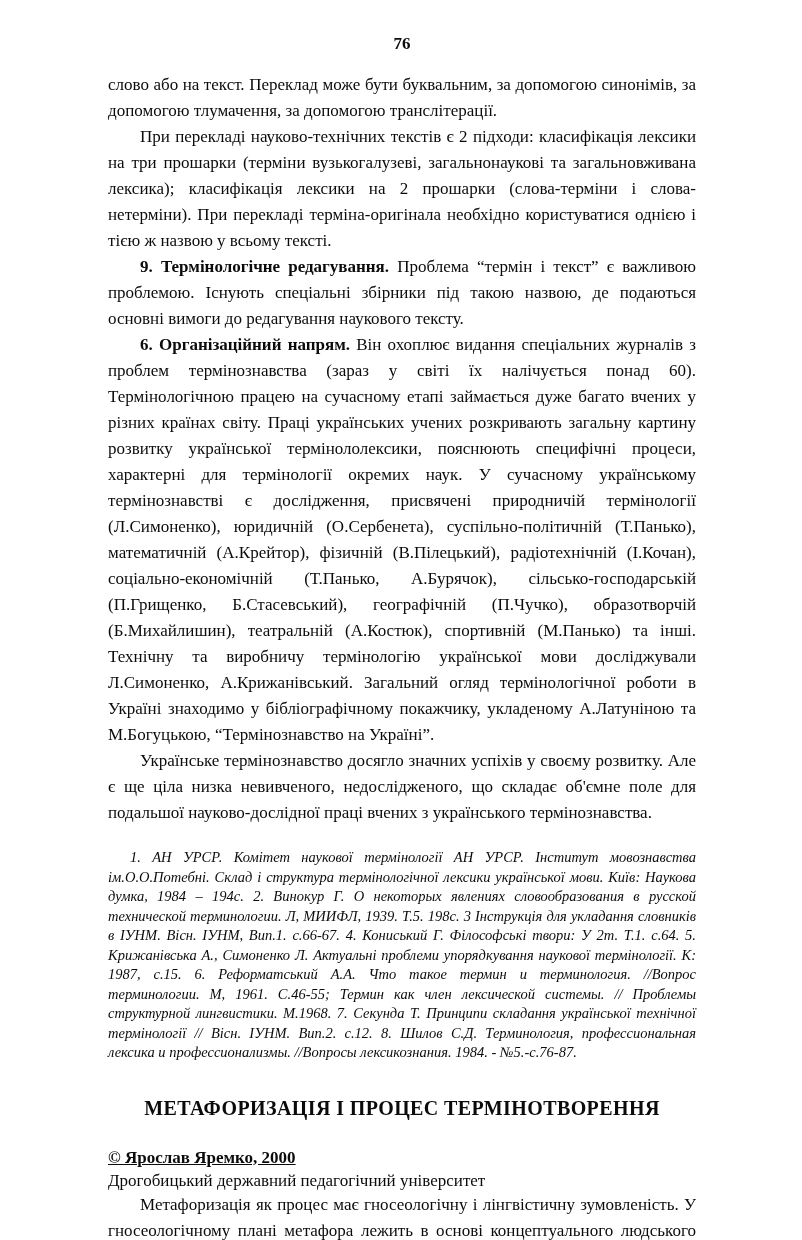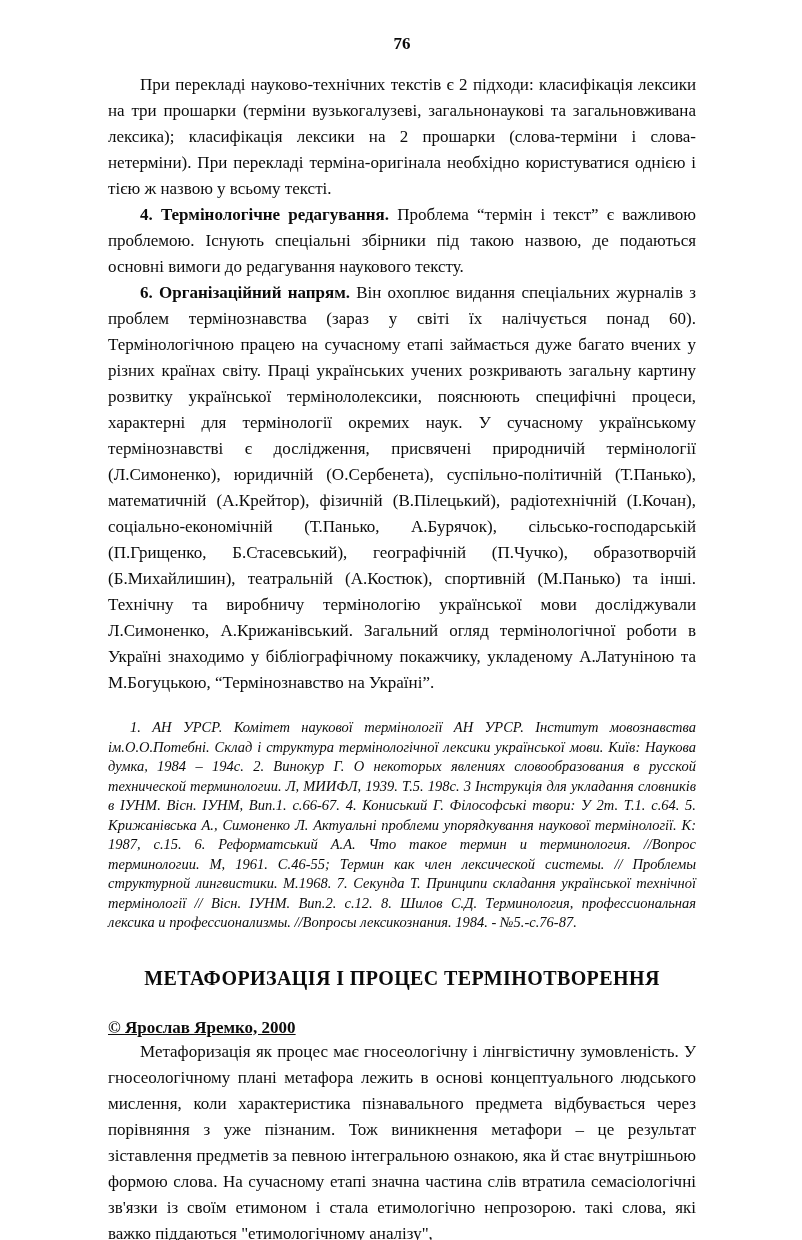--- a/index.html
+++ b/index.html
@@ -72,33 +72,36 @@
 </style>
 </head>
 <body>
 
 <div class="page">
 
   <div class="page-number">76</div>
 
   <div class="body-text">
 
+    <p class="para">слово або на текст. Переклад може бути буквальним, за допомогою синонімів, за допомогою тлумачення, за допомогою транслітерації.</p>
 
     <p class="para indent">При перекладі науково-технічних текстів є 2 підходи: класифікація лексики на три прошарки (терміни вузькогалузеві, загальнонаукові та загальновживана лексика); класифікація лексики на 2 прошарки (слова-терміни і слова-нетерміни). При перекладі терміна-оригінала необхідно користуватися однією і тією ж назвою у всьому тексті.</p>
 
-    <p class="para indent"><b>4. Термінологічне редагування.</b><span> Проблема “термін і текст” є важливою проблемою. Існують спеціальні збірники під такою назвою, де подаються основні вимоги до редагування наукового тексту.</span></p>
+    <p class="para indent"><b>9. Термінологічне редагування.</b><span> Проблема “термін і текст” є важливою проблемою. Існують спеціальні збірники під такою назвою, де подаються основні вимоги до редагування наукового тексту.</span></p>
 
     <p class="para indent"><b>6. Організаційний напрям.</b><span> Він охоплює видання спеціальних журналів з проблем термінознавства (зараз у світі їх налічується понад 60). Термінологічною працею на сучасному етапі займається дуже багато вчених у різних країнах світу. Праці українських учених розкривають загальну картину розвитку української термінололексики, пояснюють специфічні процеси, характерні для термінології окремих наук. У сучасному українському термінознавстві є дослідження, присвячені природничій термінології (Л.Симоненко), юридичній (О.Сербенета), суспільно-політичній (Т.Панько), математичній (А.Крейтор), фізичній (В.Пілецький), радіотехнічній (І.Кочан), соціально-економічній (Т.Панько, А.Бурячок), сільсько-господарській (П.Грищенко, Б.Стасевський), географічній (П.Чучко), образотворчій (Б.Михайлишин), театральній (А.Костюк), спортивній (М.Панько) та інші. Технічну та виробничу термінологію української мови досліджували Л.Симоненко, А.Крижанівський. Загальний огляд термінологічної роботи в Україні знаходимо у бібліографічному покажчику, укладеному А.Латуніною та М.Богуцькою, “Термінознавство на Україні”.</span></p>
 
+    <p class="para indent">Українське термінознавство досягло значних успіхів у своєму розвитку. Але є ще ціла низка невивченого, недослідженого, що складає об'ємне поле для подальшої науково-дослідної праці вчених з українського термінознавства.</p>
 
     <div class="references">1. АН УРСР. Комітет наукової термінології АН УРСР. Інститут мовознавства ім.О.О.Потебні. Склад і структура термінологічної лексики української мови. Київ: Наукова думка, 1984 – 194с. 2. Винокур Г. О некоторых явлениях словообразования в русской технической терминологии. Л, МИИФЛ, 1939. Т.5. 198с. 3 Інструкція для укладання словників в ІУНМ. Вісн. ІУНМ, Вип.1. с.66-67. 4. Кониський Г. Філософські твори: У 2т. Т.1. с.64. 5. Крижанівська А., Симоненко Л. Актуальні проблеми упорядкування наукової термінології. К: 1987, с.15. 6. Реформатський А.А. Что такое термин и терминология. //Вопрос терминологии. М, 1961. С.46-55; Термин как член лексической системы. // Проблемы структурной лингвистики. М.1968. 7. Секунда Т. Принципи складання української технічної термінології // Вісн. ІУНМ. Вип.2. с.12. 8. Шилов С.Д. Терминология, профессиональная лексика и профессионализмы. //Вопросы лексикознания. 1984. - №5.-с.76-87.</div>
   </div>
 
   <div class="article-title">МЕТАФОРИЗАЦІЯ І ПРОЦЕС ТЕРМІНОТВОРЕННЯ</div>
 
   <div class="copyright-line">© Ярослав Яремко, 2000</div>
 
+  <div class="affiliation-line">Дрогобицький державний педагогічний університет</div>
 
   <div class="body-text article2-body">
     <p class="para indent">Метафоризація як процес має гносеологічну і лінгвістичну зумовленість. У гносеологічному плані метафора лежить в основі концептуального людського мислення, коли характеристика пізнавального предмета відбувається через порівняння з уже пізнаним. Тож виникнення метафори – це результат зіставлення предметів за певною інтегральною ознакою, яка й стає внутрішньою формою слова. На сучасному етапі значна частина слів втратила семасіологічні зв'язки із своїм етимоном і стала етимологічно непрозорою. такі слова, які важко піддаються "етимологічному аналізу",</p>
   </div>
 
 </div>
 
 </body></html>

